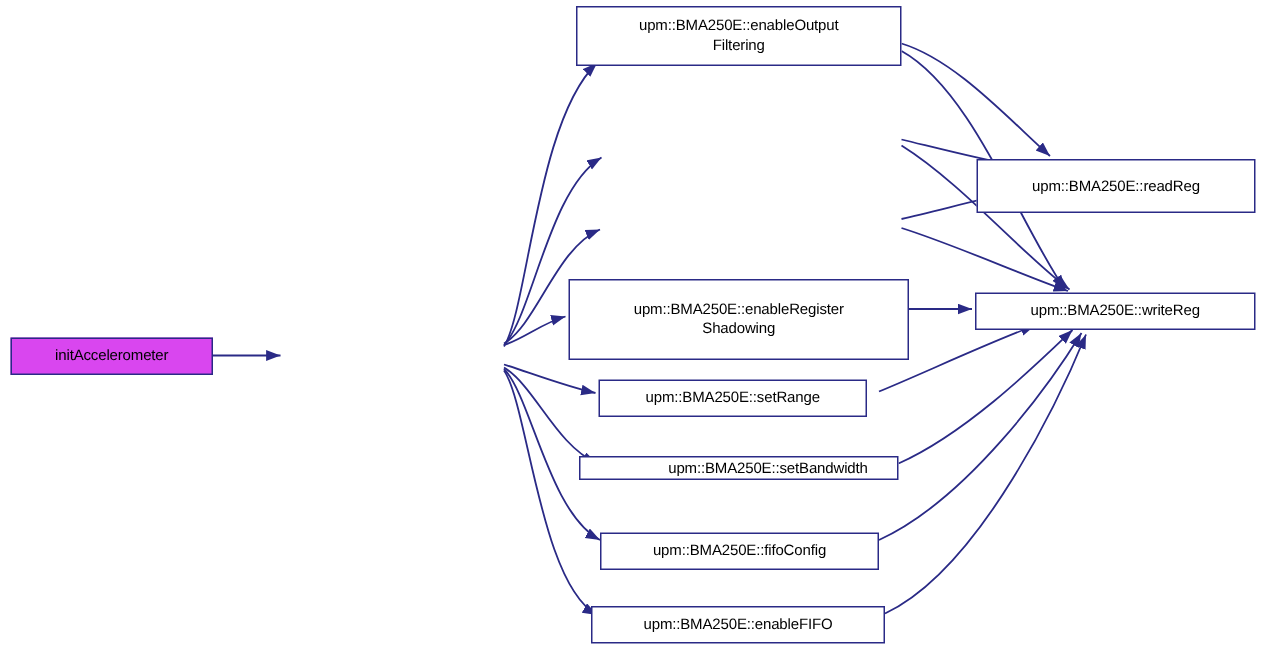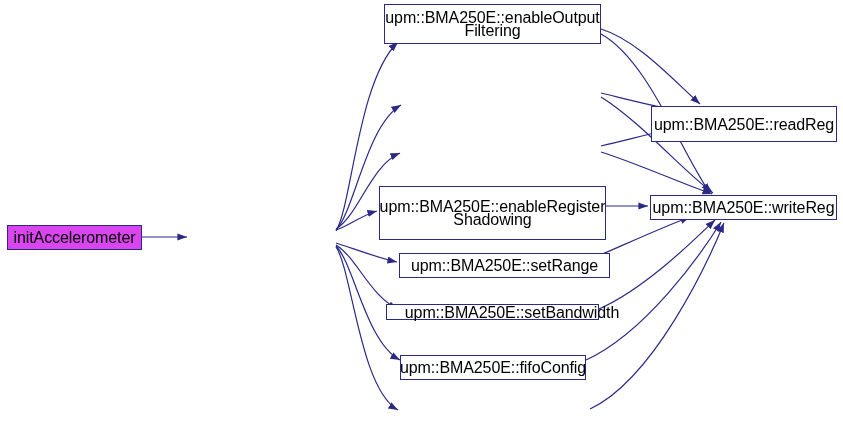--- a/index.html
+++ b/index.html
@@ -22,21 +22,21 @@
     width: 843px;
     height: 437px;
     pointer-events: none;
   }
   .node {
     position: absolute;
     box-sizing: border-box;
     border: 1px solid #2a2a86;
     background: #ffffff;
     color: #000000;
-    font-size: 16px;
+    font-size: 10px;
     line-height: 13px;
     display: flex;
     align-items: center;
     justify-content: center;
     text-align: center;
     padding: 1px 3px;
     white-space: pre-line;
     letter-spacing: -0.1px;
   }
   .node.root {
@@ -87,19 +87,20 @@
 
       <path d="M590,409 C654,379 708,262 724,223"></path>
     </g>
   </svg>
 
   <div class="node root" style="left:7px; top:225px; width:135px; height:25px;"><span>initAccelerometer</span></div>
   <div class="node" style="left:384px; top:4px; width:217px; height:40px;"><span>upm::BMA250E::enableOutput
 Filtering</span></div>
   <div class="node" style="left:379px; top:186px; width:227px; height:54px;"><span>upm::BMA250E::enableRegister
 Shadowing</span></div>
-  <div class="node" style="left:399px; top:253px; width:211px; height:25px;"><span>upm::BMA250E::setRange</span></div>
+  <div class="node" style="left:399px; top:253px; width:179px; height:25px;"><span>upm::BMA250E::setRange</span></div>
   <div class="node" style="left:386px; top:304px; width:213px; height:16px;padding-left:42px;"><span>upm::BMA250E::setBandwidth</span></div>
   <div class="node" style="left:400px; top:355px; width:186px; height:25px;"><span>upm::BMA250E::fifoConfig</span></div>
+  <div class="node" style="left:394px; top:404px; width:196px; height:25px;"><span>upm::BMA250E::enableFIFO</span></div>
   <div class="node" style="left:651px; top:106px; width:186px; height:36px;"><span>upm::BMA250E::readReg</span></div>
   <div class="node" style="left:650px; top:195px; width:187px; height:25px;"><span>upm::BMA250E::writeReg</span></div>
 
 </div>
 
 </body></html>

